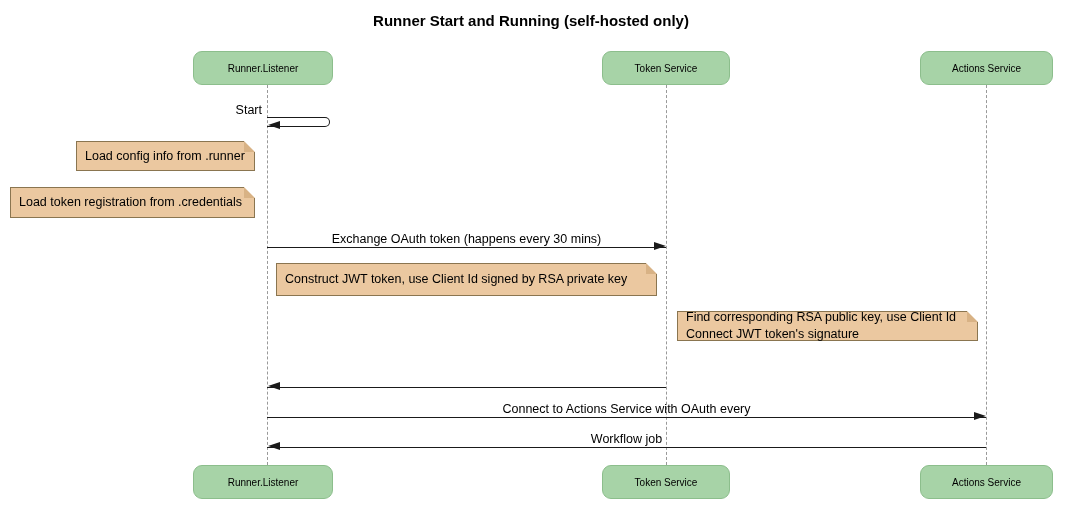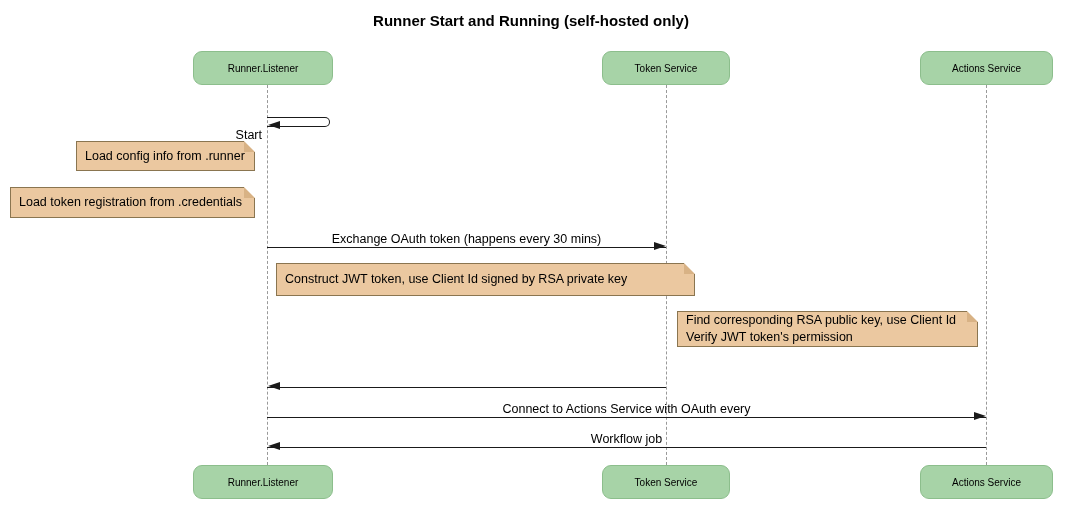--- a/index.html
+++ b/index.html
@@ -43,21 +43,21 @@
   }
 
   .msg-label {
     position: absolute;
     font-size: 12.5px;
     height: 14px;
     line-height: 14px;
     text-align: center;
     white-space: nowrap;
   }
-  .msg-label.right-align { text-align: right; margin-top: 25px; }
+  .msg-label.right-align { text-align: right; }
 
   .msg-line {
     position: absolute;
     height: 0;
     border-top: 1.3px solid #1a1a1a;
   }
 
   .arrowhead {
     position: absolute;
     width: 0; height: 0;
@@ -128,29 +128,29 @@
 
   <div class="note" style="left:10px; top:187px; width:245px; height:31px;">
     <span class="note-fold"></span>
     <div class="note-line">Load token registration from .credentials</div>
   </div>
 
   <div class="msg-label" style="left:267px; top:232px; width:399px;">Exchange OAuth token (happens every 30 mins)</div>
   <div class="msg-line" style="left:267px; top:247px; width:399px;"></div>
   <div class="arrowhead right" style="left:654px; top:242px;"></div>
 
-  <div class="note" style="left:276px; top:263px; width:419px; height:33px;">
+  <div class="note" style="left:276px; top:263px; width:381px; height:33px;">
     <span class="note-fold"></span>
     <div class="note-line">Construct JWT token, use Client Id signed by RSA private key</div>
   </div>
 
-  <div class="note" style="left:677px; top:311px; width:301px; height:36px;">
+  <div class="note" style="left:677px; top:311px; width:301px; height:30px;">
     <span class="note-fold"></span>
     <div class="note-line">Find corresponding RSA public key, use Client Id</div>
-    <div class="note-line">Verify JWT token's permission</div>
+    <div class="note-line">Connect JWT token's signature</div>
   </div>
 
   <div class="msg-line" style="left:267px; top:387px; width:399px;"></div>
   <div class="arrowhead left" style="left:268px; top:382px;"></div>
 
   <div class="msg-label" style="left:267px; top:402px; width:719px;">Connect to Actions Service with OAuth every</div>
   <div class="msg-line" style="left:267px; top:417px; width:719px;"></div>
   <div class="arrowhead right" style="left:974px; top:412px;"></div>
 
   <div class="msg-label" style="left:267px; top:432px; width:719px;">Workflow job</div>

